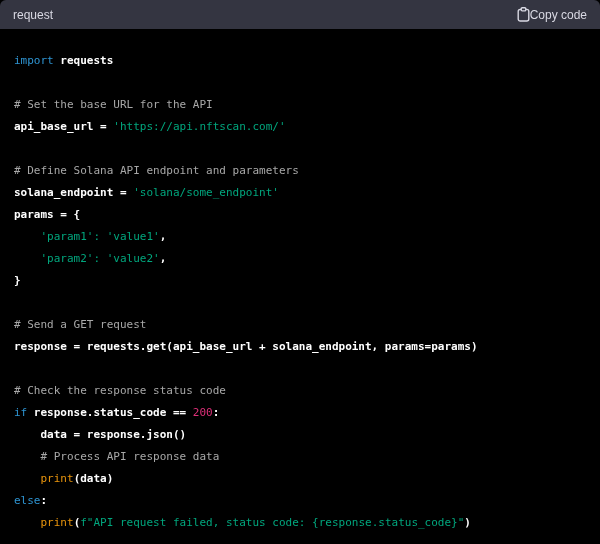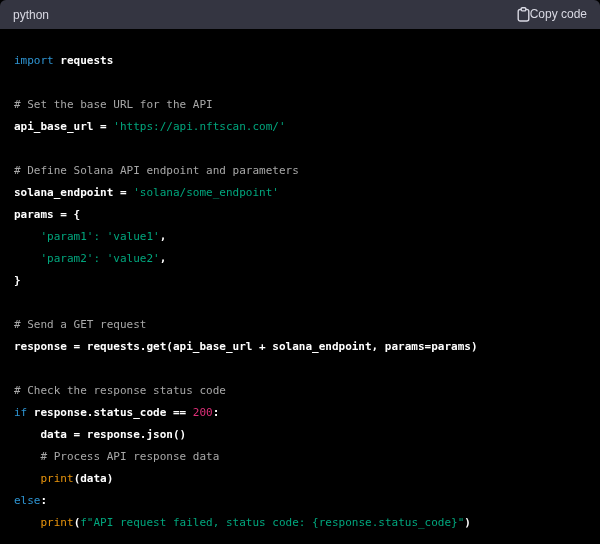--- a/index.html
+++ b/index.html
@@ -17,21 +17,21 @@
   .header {
     height: 29px; flex: 0 0 29px;
     background: var(--headerBg, #343541);
     color: var(--headerText, #d9d9e3);
     display: flex; align-items: center; justify-content: space-between;
     padding: 0 13px;
     font-size: 12px;
   }
   .lang { font-size: 12px; color: var(--headerText, #d9d9e3); }
   .copy-btn {
-    display: flex; align-items: flex-start; gap: 0;
+    display: flex; align-items: center; gap: 0;
     background: none; border: none; cursor: pointer;
     color: var(--headerText, #d9d9e3);
     font-family: "Liberation Sans", sans-serif; font-size: 12px;
     padding: 0;
   }
   .copy-btn svg { display: block; }
   .code {
     flex: 1 1 auto;
     padding: 21px 14px 3px 14px;
     font-family: "DejaVu Sans Mono", "Liberation Mono", monospace;
@@ -44,21 +44,21 @@
   .str { color: var(--str, #00a67d); margin-top: 12px; }
   .num { color: var(--num, #df3079); margin-top: 44px; }
   .fn  { color: var(--fn,  #e9950c); }
   .com { color: var(--com, #a8a8a8); }
 </style>
 </head>
 <body>
 
 <div class="codeblock" style="--bg: #000000; --headerBg: #343541; --headerText: #d9d9e3; --pl: #ffffff; --kw: #2e95d3; --str: #00a67d; --num: #df3079; --fn: #e9950c; --com: #a8a8a8;">
   <div class="header">
-    <span class="lang">python</span>
+    <span class="lang">request</span>
     <button class="copy-btn">
       <span>
         <svg width="13" height="15" viewBox="0 0 13 15" fill="none" stroke="#d9d9e3" stroke-width="1.4">
           <rect x="1.2" y="2.4" width="10.6" height="11.6" rx="2"></rect>
           <rect x="4.2" y="0.8" width="4.6" height="3.1" rx="1" fill="#343541"></rect>
         </svg>
       </span>
       <span>Copy code</span>
     </button>
   </div>

